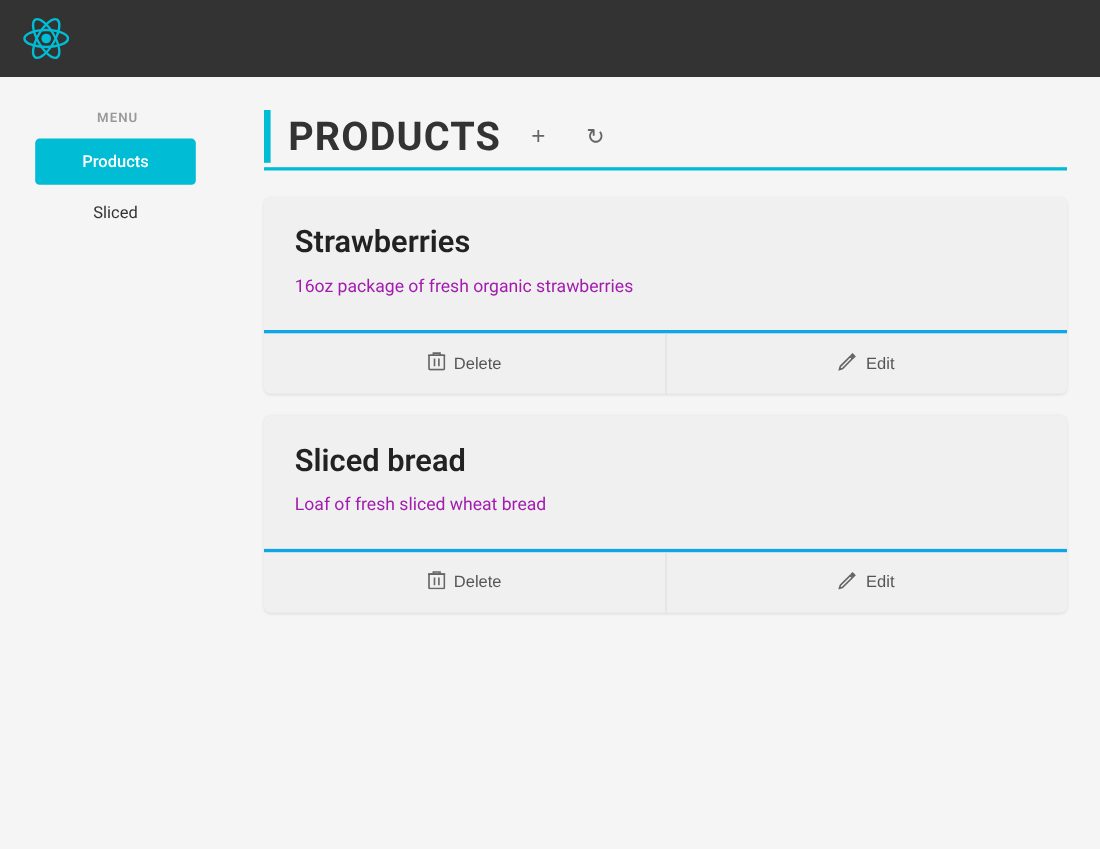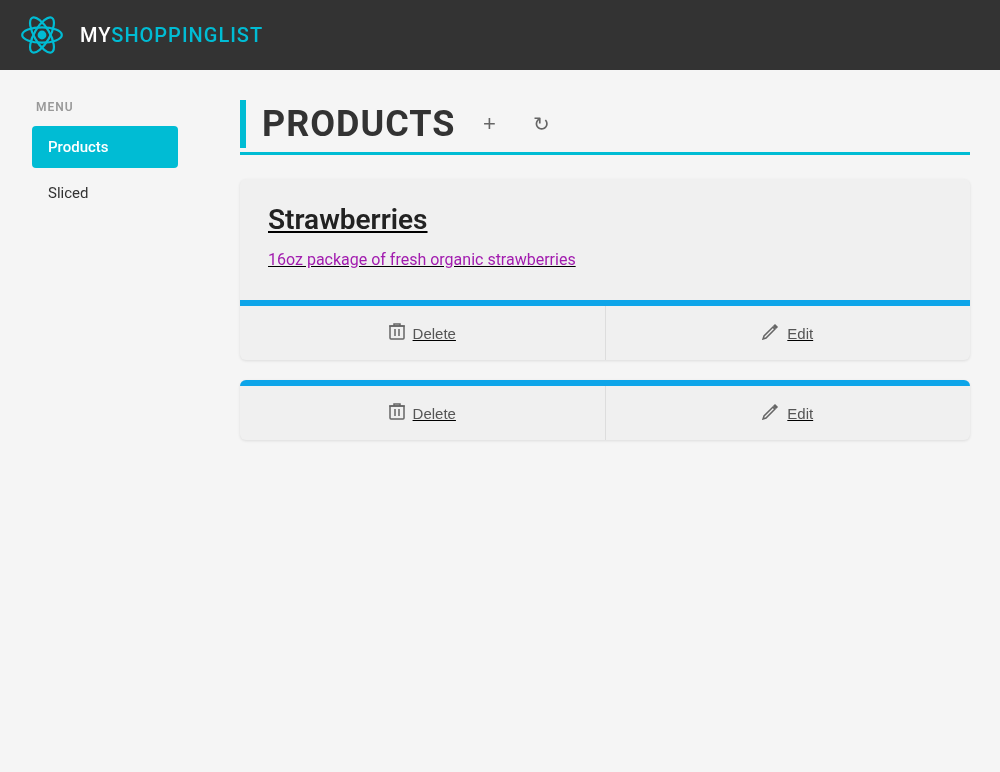--- a/index.html
+++ b/index.html
@@ -45,20 +45,21 @@
     .main-layout {
       display: flex;
       padding: 30px 0 0 0;
     }
 
     
     .sidebar {
       width: 210px;
       padding: 0 32px;
       flex-shrink: 0;
+      text-align: center;
     }
 
     .sidebar-menu-label {
       font-size: 12px;
       color: #999;
       font-weight: 600;
       letter-spacing: 1px;
       margin-bottom: 12px;
       padding-left: 4px;
     }
@@ -123,21 +124,20 @@
       border-radius: 50%;
     }
 
     
     .product-card {
       background: #f0f0f0;
       border-radius: 6px;
       margin-bottom: 20px;
       overflow: hidden;
       box-shadow: 0 1px 3px rgba(0,0,0,0.1);
-      text-decoration: underline;
     }
 
     .product-card-body {
       padding: 24px 28px 28px;
     }
 
     .product-name {
       font-size: 28px;
       font-weight: 600;
       color: #222;
@@ -145,21 +145,21 @@
     }
 
     .product-desc {
       font-size: 16px;
       color: #a21caf;
       line-height: 1.5;
     }
 
     .product-card-actions {
       display: flex;
-      border-top: 6px solid #0ea5e9;
+      border-top: 3px solid #0ea5e9;
     }
 
     .action-btn {
       flex: 1;
       padding: 16px;
       background: transparent;
       border: none;
       cursor: pointer;
       font-size: 15px;
       color: #555;
@@ -187,23 +187,20 @@
 
 <header class="header">
   <svg class="header-logo" viewBox="0 0 40 40" xmlns="http://www.w3.org/2000/svg">
     <g fill="none" stroke="#00bcd4" stroke-width="2">
       <ellipse cx="20" cy="20" rx="18" ry="7" transform="rotate(0 20 20)"></ellipse>
       <ellipse cx="20" cy="20" rx="18" ry="7" transform="rotate(60 20 20)"></ellipse>
       <ellipse cx="20" cy="20" rx="18" ry="7" transform="rotate(120 20 20)"></ellipse>
       <circle cx="20" cy="20" r="3" fill="#00bcd4"></circle>
     </g>
   </svg>
-  <div class="header-title">
-    <span>MY</span><span class="highlight">SHOPPING</span><span class="highlight">LIST</span>
-  </div>
 </header>
 
 <div class="main-layout">
 
   <nav class="sidebar">
     <div class="sidebar-menu-label">MENU</div>
     <a class="sidebar-item active" href="#">
       <span>Products</span>
     </a>
     <a class="sidebar-item" href="#">
@@ -248,20 +245,24 @@
               <path d="M11 4l2 2" stroke="#666" stroke-width="1.5"></path>
               <path d="M13 2l2 2-1 1-2-2 1-1z" stroke="#666" stroke-width="1.5" fill="none"></path>
             </svg>
           </span>
           <span>Edit</span>
         </button>
       </div>
     </div>
 
     <div class="product-card partial">
+      <div class="product-card-body">
+        <div class="product-name">Sliced bread</div>
+        <div class="product-desc">Loaf of fresh sliced wheat bread</div>
+      </div>
       <div class="product-card-actions">
         <button class="action-btn">
           <span class="action-icon">
             <svg width="16" height="18" viewBox="0 0 16 18" fill="none" xmlns="http://www.w3.org/2000/svg">
               <rect x="1" y="4" width="14" height="13" rx="1" stroke="#666" stroke-width="1.5" fill="none"></rect>
               <path d="M5 4V2h6v2" stroke="#666" stroke-width="1.5" fill="none"></path>
               <path d="M0 4h16" stroke="#666" stroke-width="1.5"></path>
               <path d="M6 7v7M10 7v7" stroke="#666" stroke-width="1.5"></path>
             </svg>
           </span>

